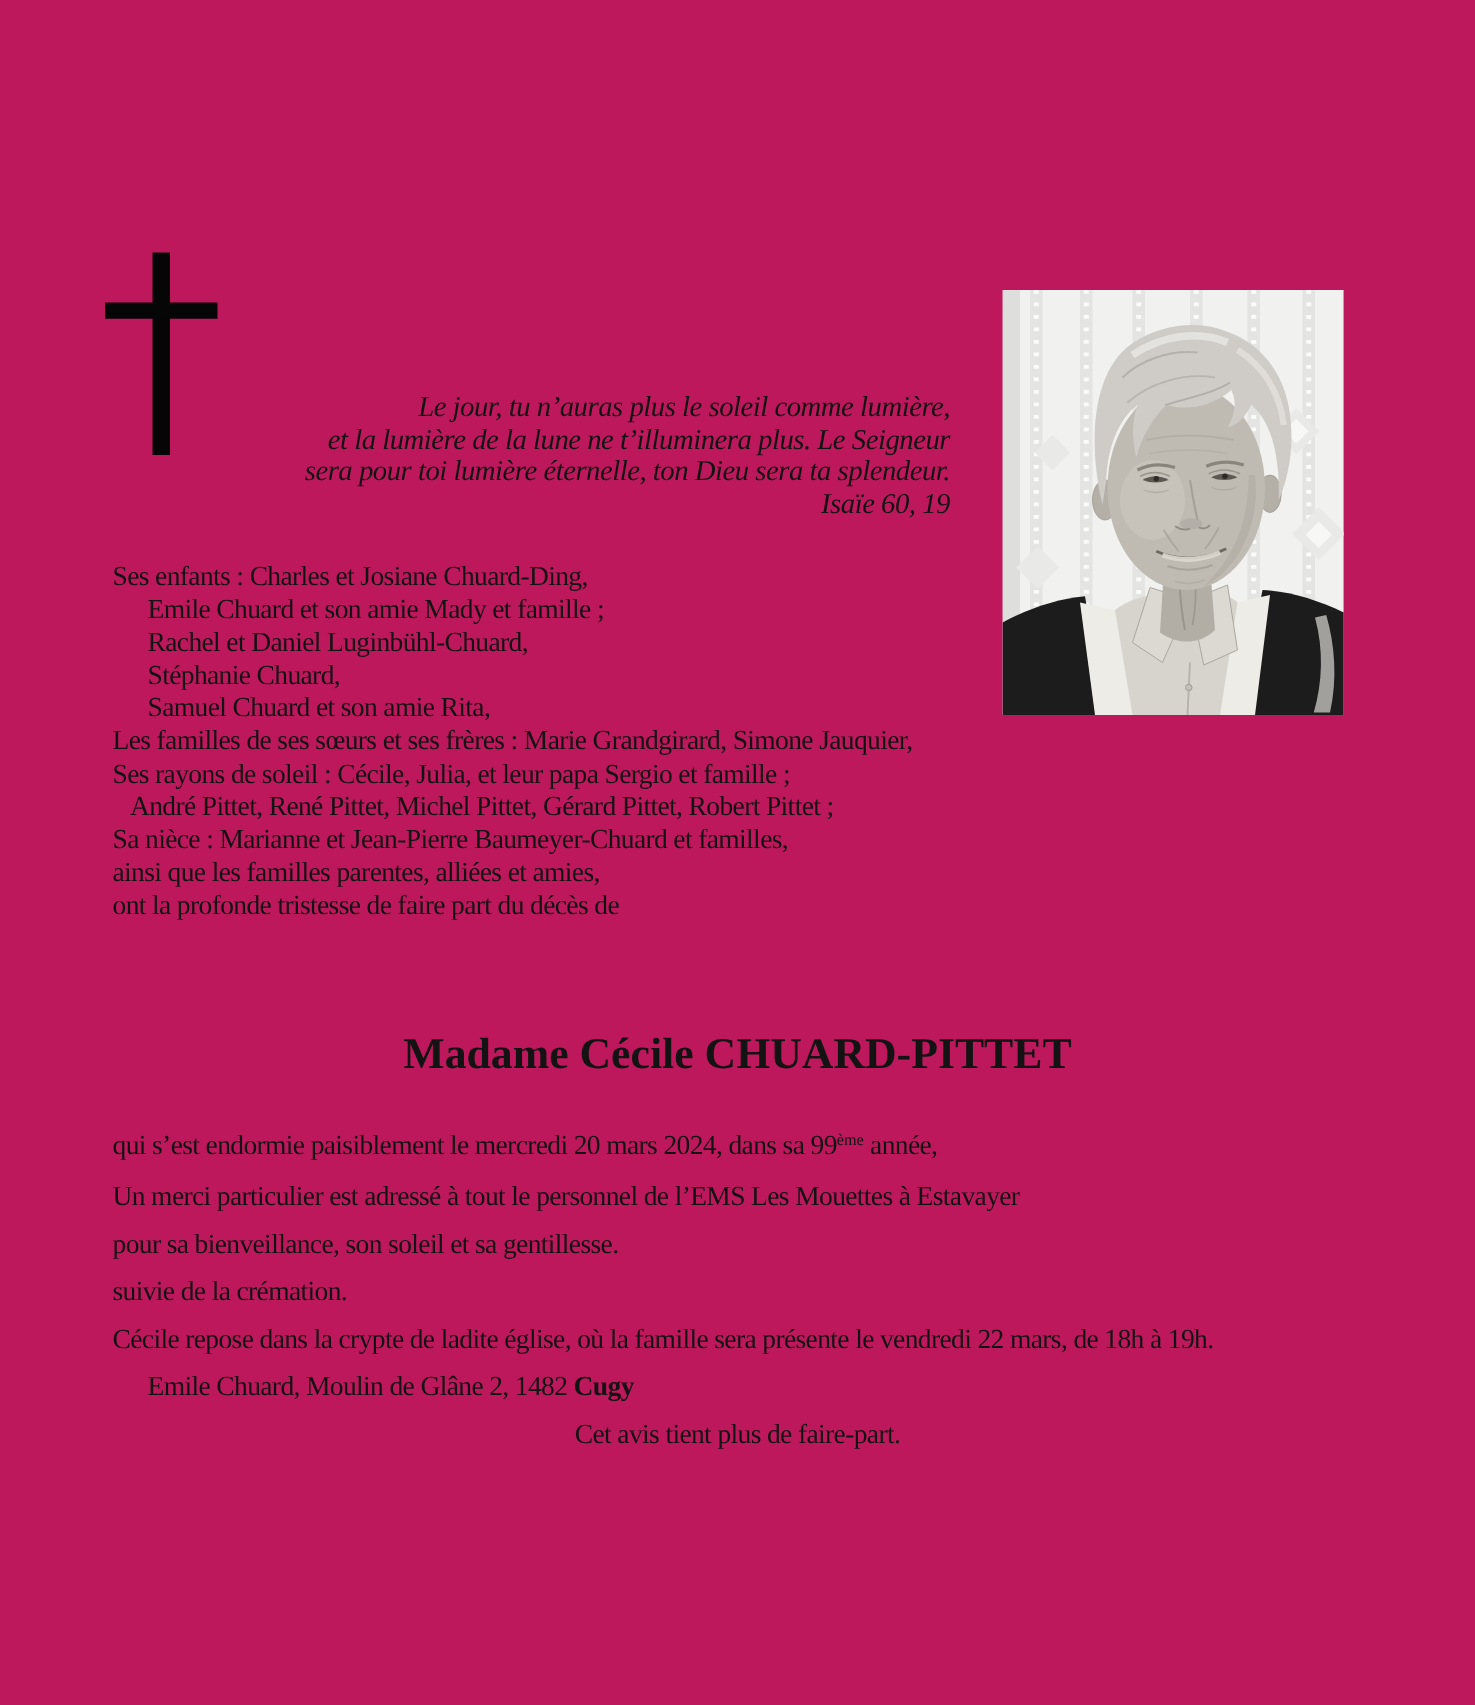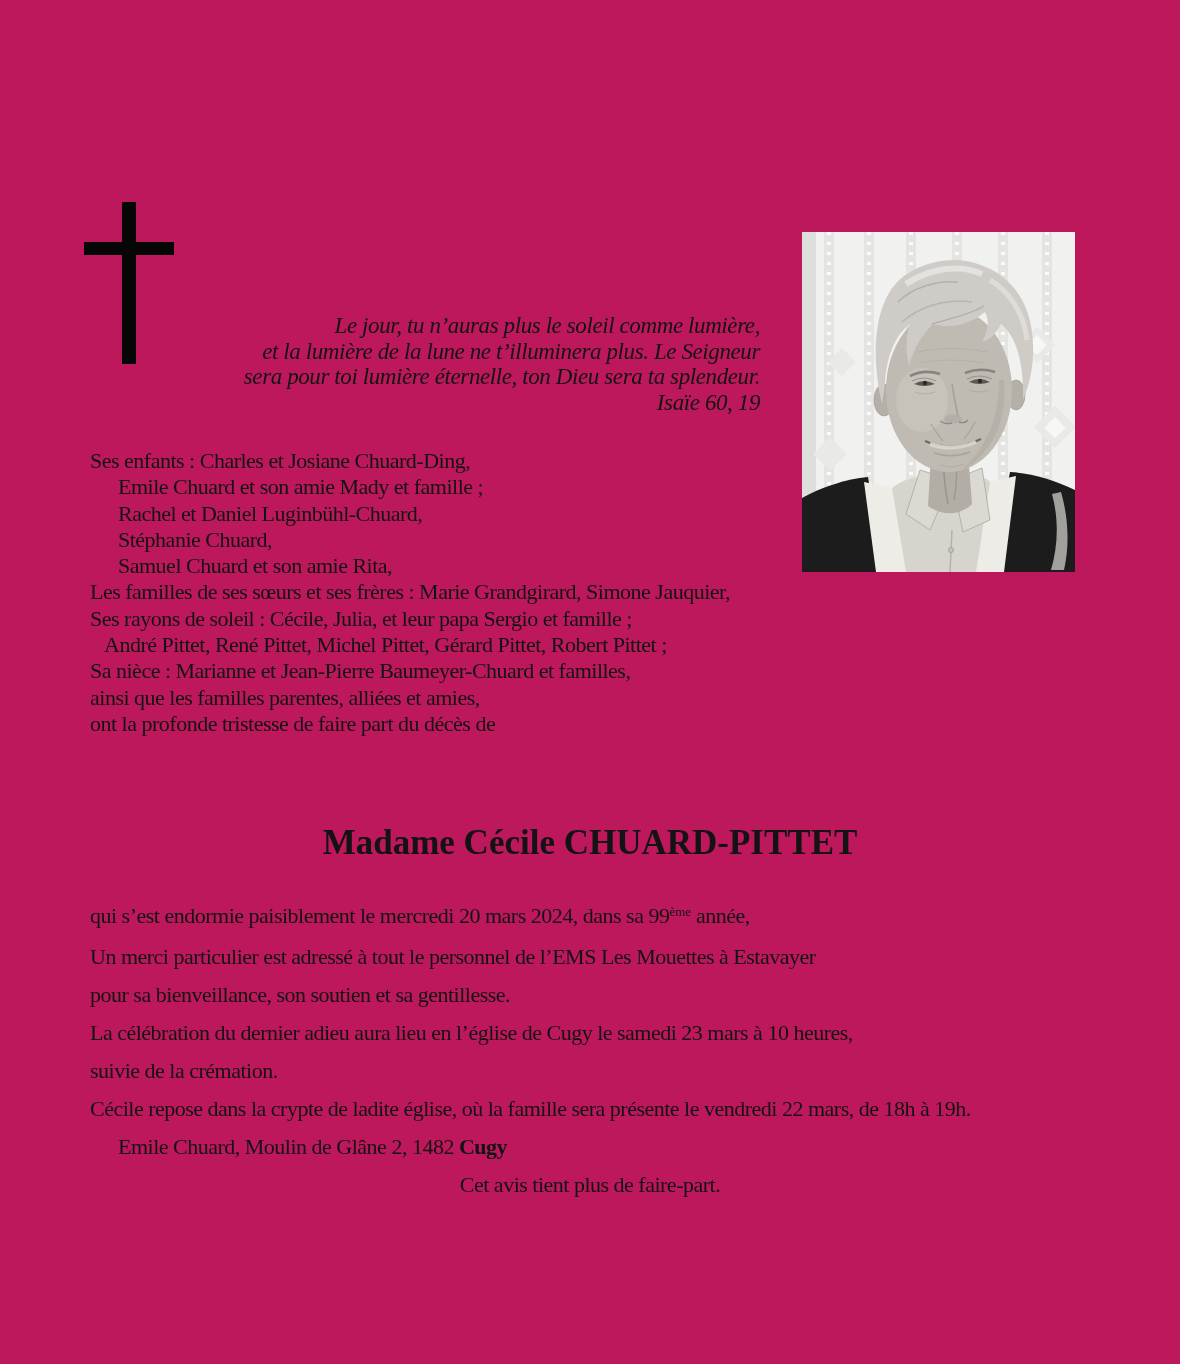--- a/index.html
+++ b/index.html
@@ -179,21 +179,20 @@
     <div>Sa nièce : Marianne et Jean-Pierre Baumeyer-Chuard et familles,</div>
     <div>ainsi que les familles parentes, alliées et amies,</div>
     <div>ont la profonde tristesse de faire part du décès de</div>
   </div>
 
   <div class="deceased-title">Madame Cécile CHUARD-PITTET</div>
 
   <div class="announce">
     <div><span>qui s’est endormie paisiblement le mercredi 20 mars 2024, dans sa 99</span><span class="sup">ème</span><span> année,</span></div>
     <div>Un merci particulier est adressé à tout le personnel de l’EMS Les Mouettes à Estavayer</div>
-    <div>pour sa bienveillance, son soutien et sa gentillesse.</div>
-    <div>La célébration du dernier adieu aura lieu en l’église de Cugy le samedi 23 mars à 10 heures,</div>
+    <div>pour sa bienveillance, son soleil et sa gentillesse.</div>
     <div>suivie de la crémation.</div>
     <div>Cécile repose dans la crypte de ladite église, où la famille sera présente le vendredi 22 mars, de 18h à 19h.</div>
     <div class="l1"><span>Emile Chuard, Moulin de Glâne 2, 1482 </span><b>Cugy</b></div>
     <div class="closing">Cet avis tient plus de faire-part.</div>
   </div>
 
 </div>
 
 </body></html>

